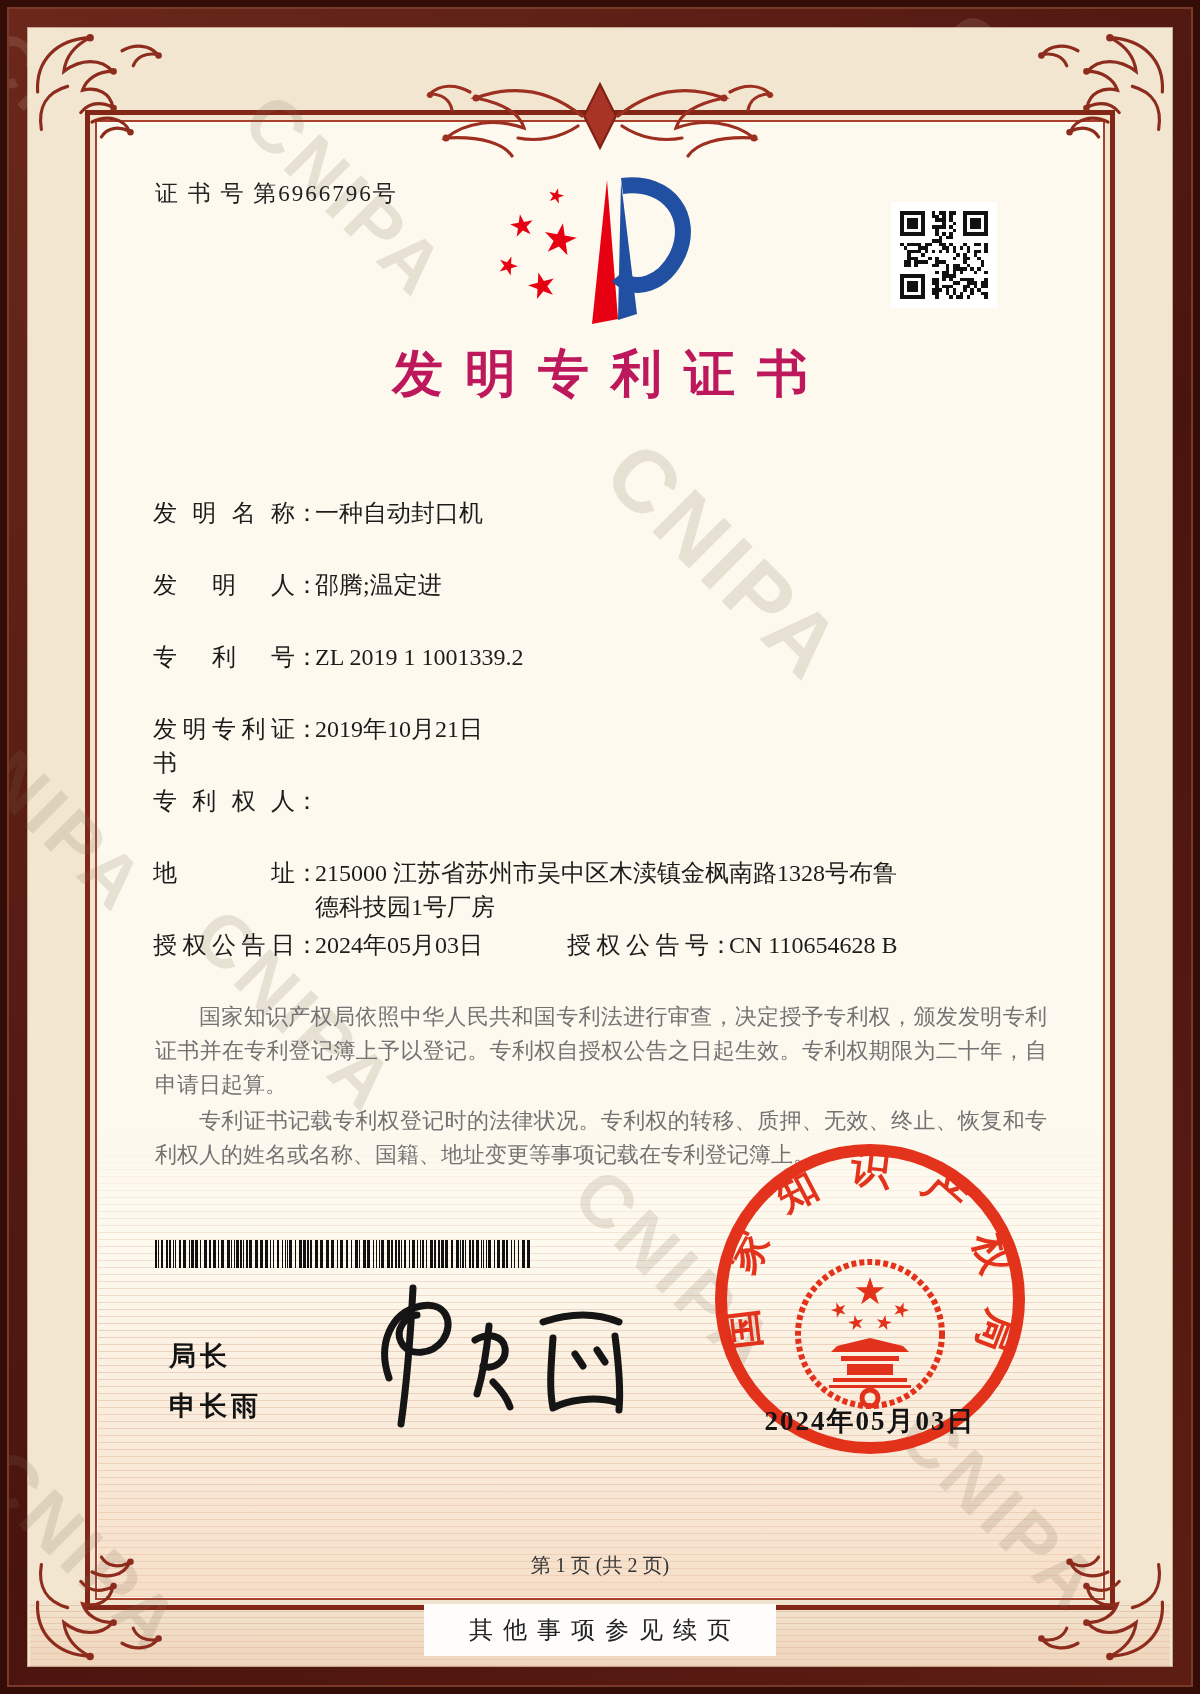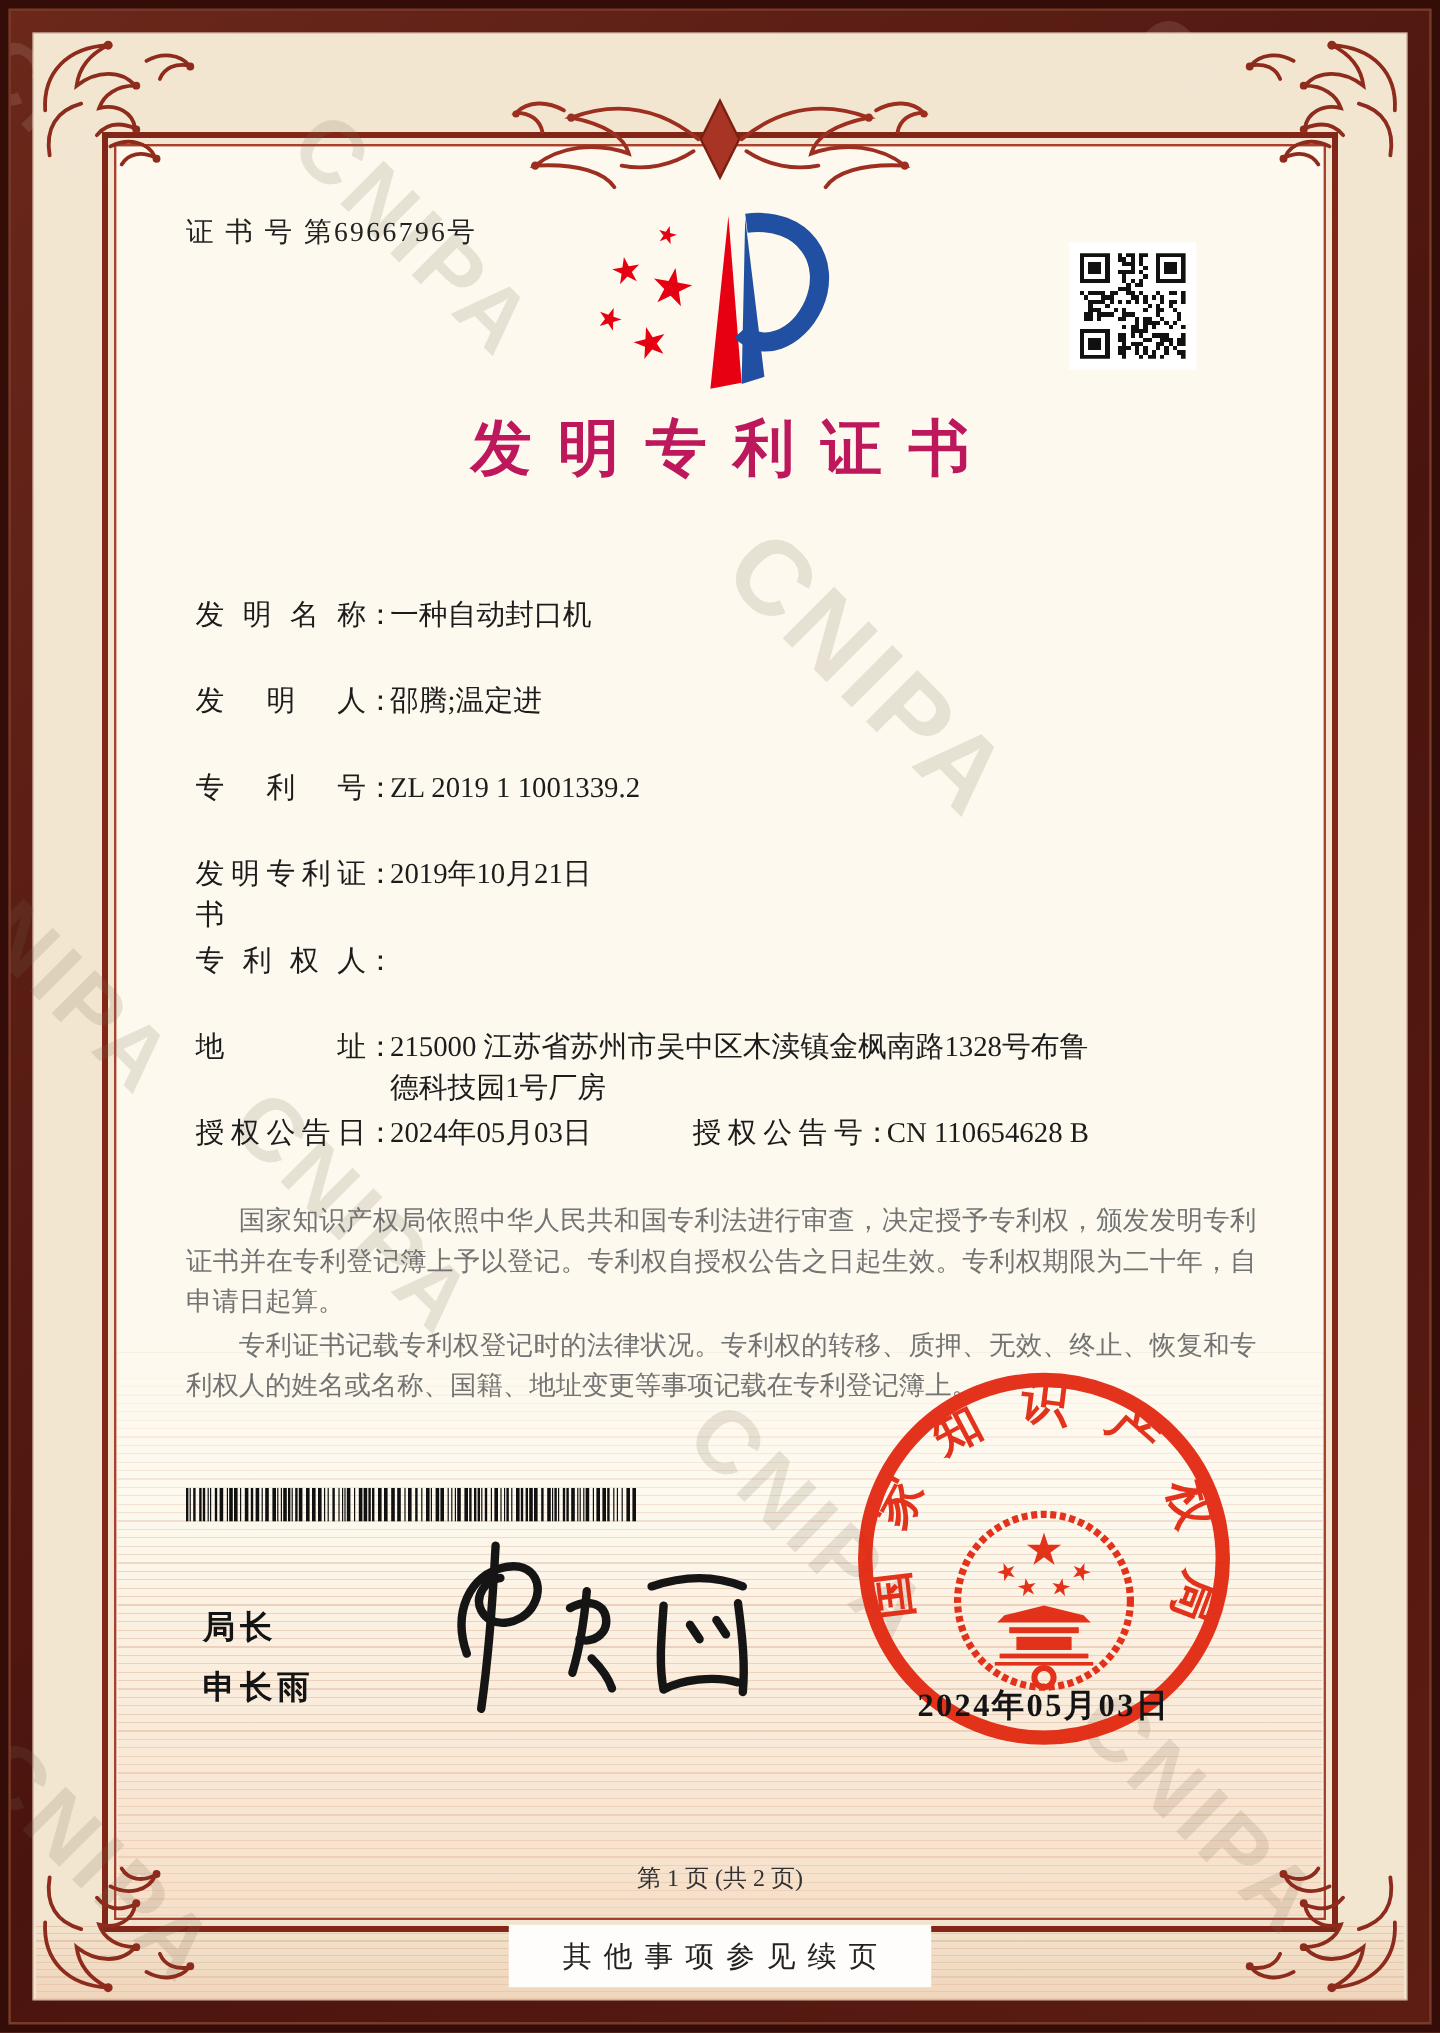--- a/index.html
+++ b/index.html
@@ -28,21 +28,21 @@
     transform:rotate(45deg);transform-origin:0 0;letter-spacing:5px;pointer-events:none;white-space:nowrap;}
   .wm-paper{color:rgba(125,105,85,.17);font-size:74px;}
   .wm-big{font-size:88px;}
   .wm-light{color:rgba(248,232,212,.12);font-size:72px;z-index:1;}
   .cert-number{position:absolute;left:58px;top:56px;font-size:23px;color:#222;letter-spacing:2px;}
   .logo{position:absolute;left:50%;top:52px;transform:translateX(-53%);}
   .qr-box{position:absolute;right:106px;top:80px;width:106px;height:106px;background:#ffffff;
     display:flex;align-items:center;justify-content:center;}
   .title{position:absolute;left:0;right:0;top:218px;text-align:center;font-size:51px;font-weight:bold;
     letter-spacing:22px;text-indent:22px;color:#be185d;}
-  .fields{position:absolute;left:66px;right:56px;top:374px;}
+  .fields{position:absolute;left:56px;right:56px;top:374px;}
   .frow{display:flex;min-height:72px;font-size:24px;line-height:34px;color:#1c1c1c;align-items:flex-start;}
   .flabel{width:142px;flex:none;text-align:justify;text-align-last:justify;}
   .fcolon{flex:none;width:20px;}
   .fvalue{flex:none;max-width:600px;}
   .v-addr{width:600px;}
   .v-grantdate{width:252px;}
   .body-text{position:absolute;left:58px;right:56px;top:878px;font-size:22px;line-height:34px;color:#737373;text-align:justify;}
   .body-text p{margin:0 0 2px 0;text-indent:2em;}
   .barcode{position:absolute;left:58px;top:1118px;}
   .director-title{position:absolute;left:72px;top:1216px;font-size:27px;font-weight:bold;

